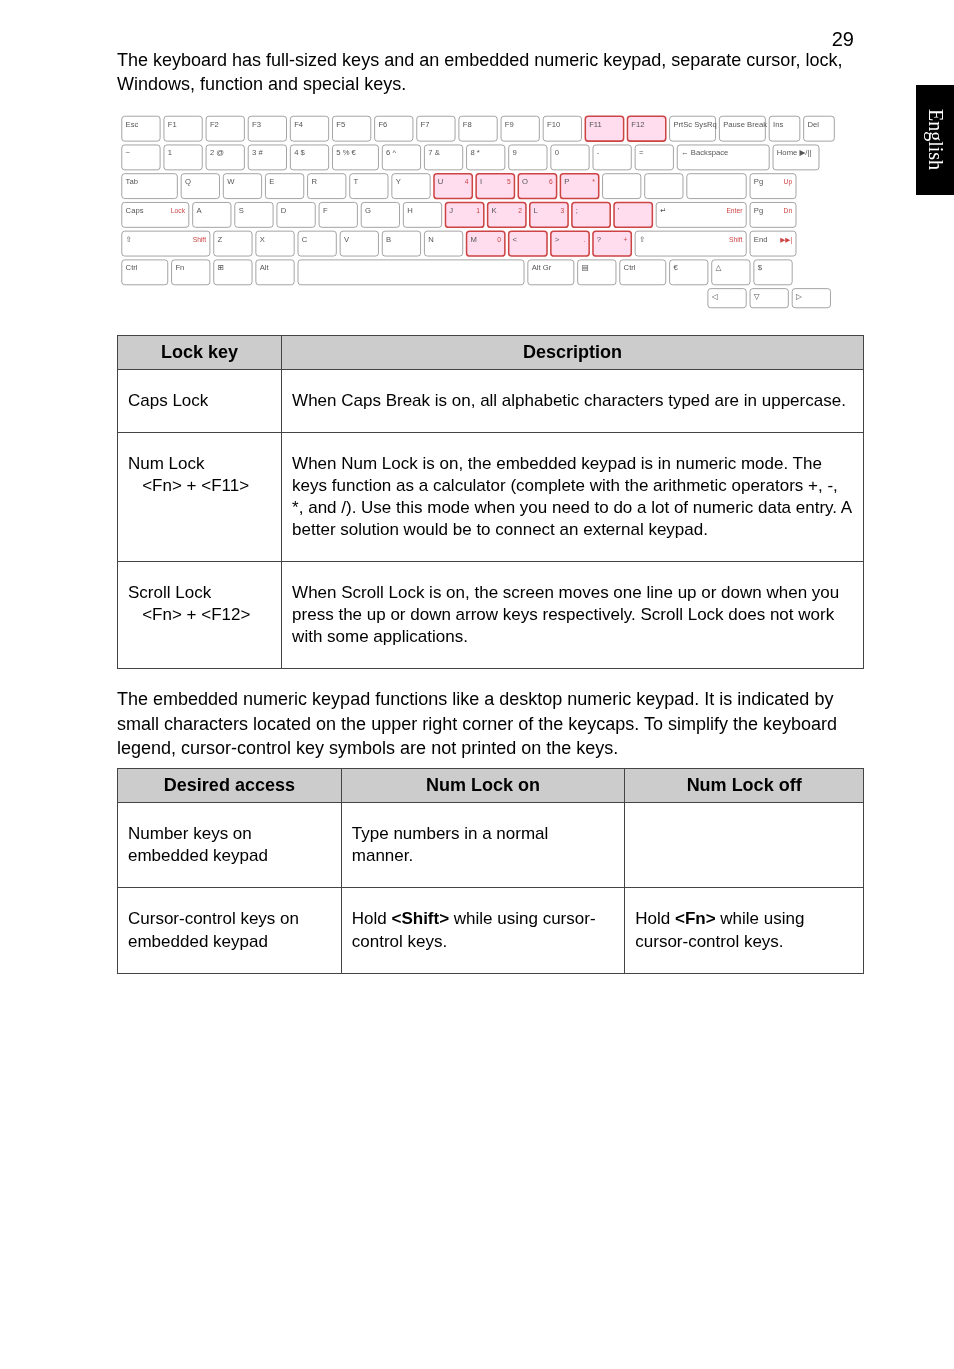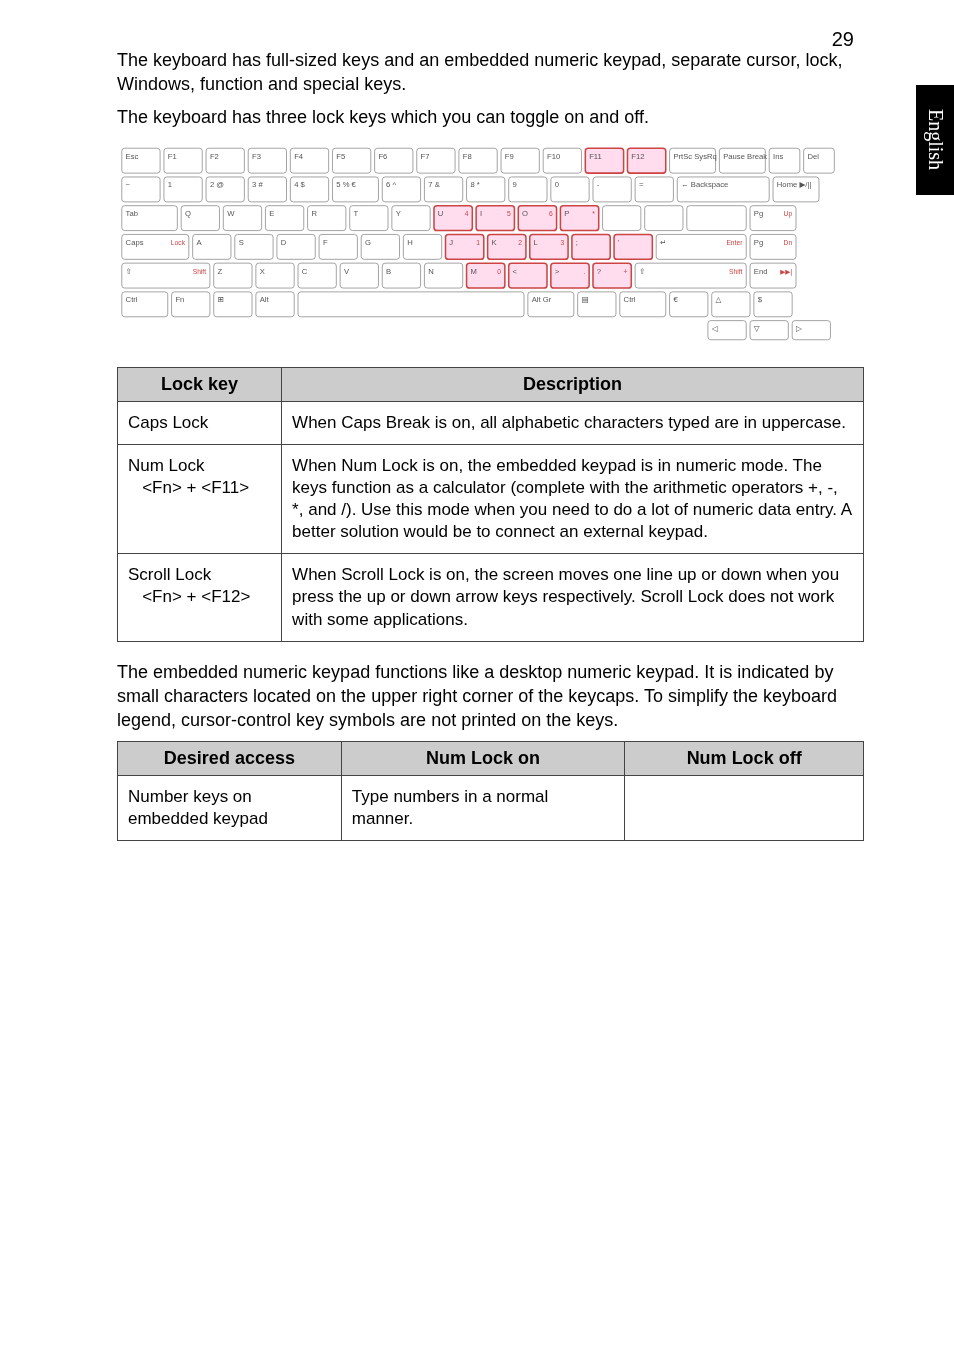--- a/index.html
+++ b/index.html
@@ -71,41 +71,40 @@
     background: #ccc;
     text-align: center;
     font-size: 18px;
     padding: 6px 10px;
     border: 1px solid #444;
     font-weight: bold;
   }
   th:first-child { width: 22%; }
   td {
     border: 1px solid #444;
-    padding: 10px 10px;
+    padding: 20px 10px;
     font-size: 17px;
     vertical-align: top;
     line-height: 1.3;
   }
   .key-combo {
     font-family: inherit;
   }
   .table2 th:nth-child(1){ width:30%;}
   .table2 th:nth-child(2){ width:38%;}
 </style>
 </head>
 <body>
 
 <div class="page">
   <div class="page-number">29</div>
   <div class="lang-tab">English</div>
 
   <p class="body-text">The keyboard has full-sized keys and an embedded numeric keypad, separate cursor, lock, Windows, function and special keys.</p>
 
-  <p class="body-text">The keyboard has three lock keys which you can toggle on and off.</p>
 
   <div class="kb-image">
     <svg viewBox="0 0 780 210">
       <g id="kbg">
           <rect x="5" y="5" width="40" height="26" rx="3" fill="#fff" stroke="#888" stroke-width="0.8"></rect>
           <text x="9" y="16" font-size="8" fill="#555">Esc</text>
           <rect x="49" y="5" width="40" height="26" rx="3" fill="#fff" stroke="#888" stroke-width="0.8"></rect>
           <text x="53" y="16" font-size="8" fill="#555">F1</text>
           <rect x="93" y="5" width="40" height="26" rx="3" fill="#fff" stroke="#888" stroke-width="0.8"></rect>
           <text x="97" y="16" font-size="8" fill="#555">F2</text>
@@ -328,15 +327,20 @@
         <th>Num Lock on</th>
         <th>Num Lock off</th>
       </tr>
     </thead>
     <tbody id="t2body">
         <tr>
           <td>Number keys on embedded keypad</td>
           <td>Type numbers in a normal manner.</td>
           <td></td>
         </tr>
+        <tr>
+          <td>Cursor-control keys on embedded keypad</td>
+          <td>Hold <b>&lt;Shift&gt;</b> while using cursor-control keys.</td>
+          <td>Hold <b>&lt;Fn&gt;</b> while using cursor-control keys.</td>
+        </tr>
       </tbody>
   </table>
 </div>
 
 </body></html>

